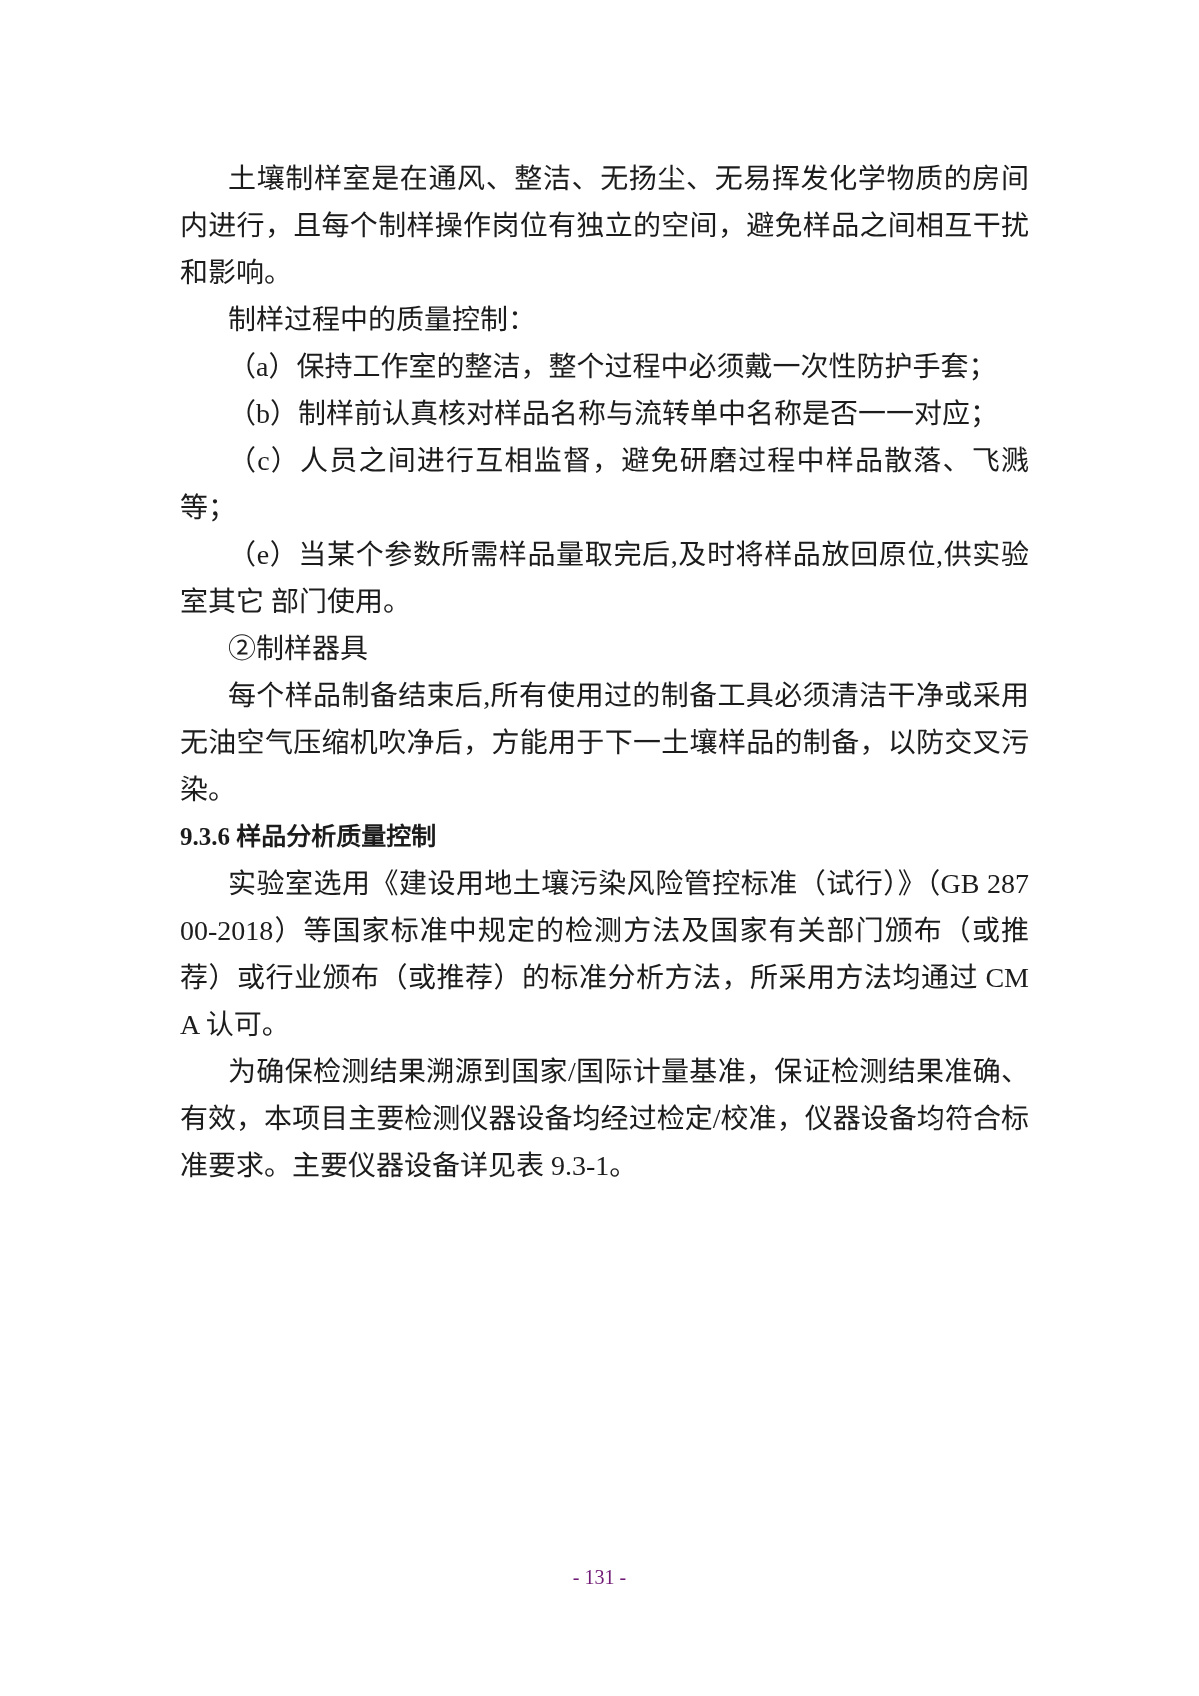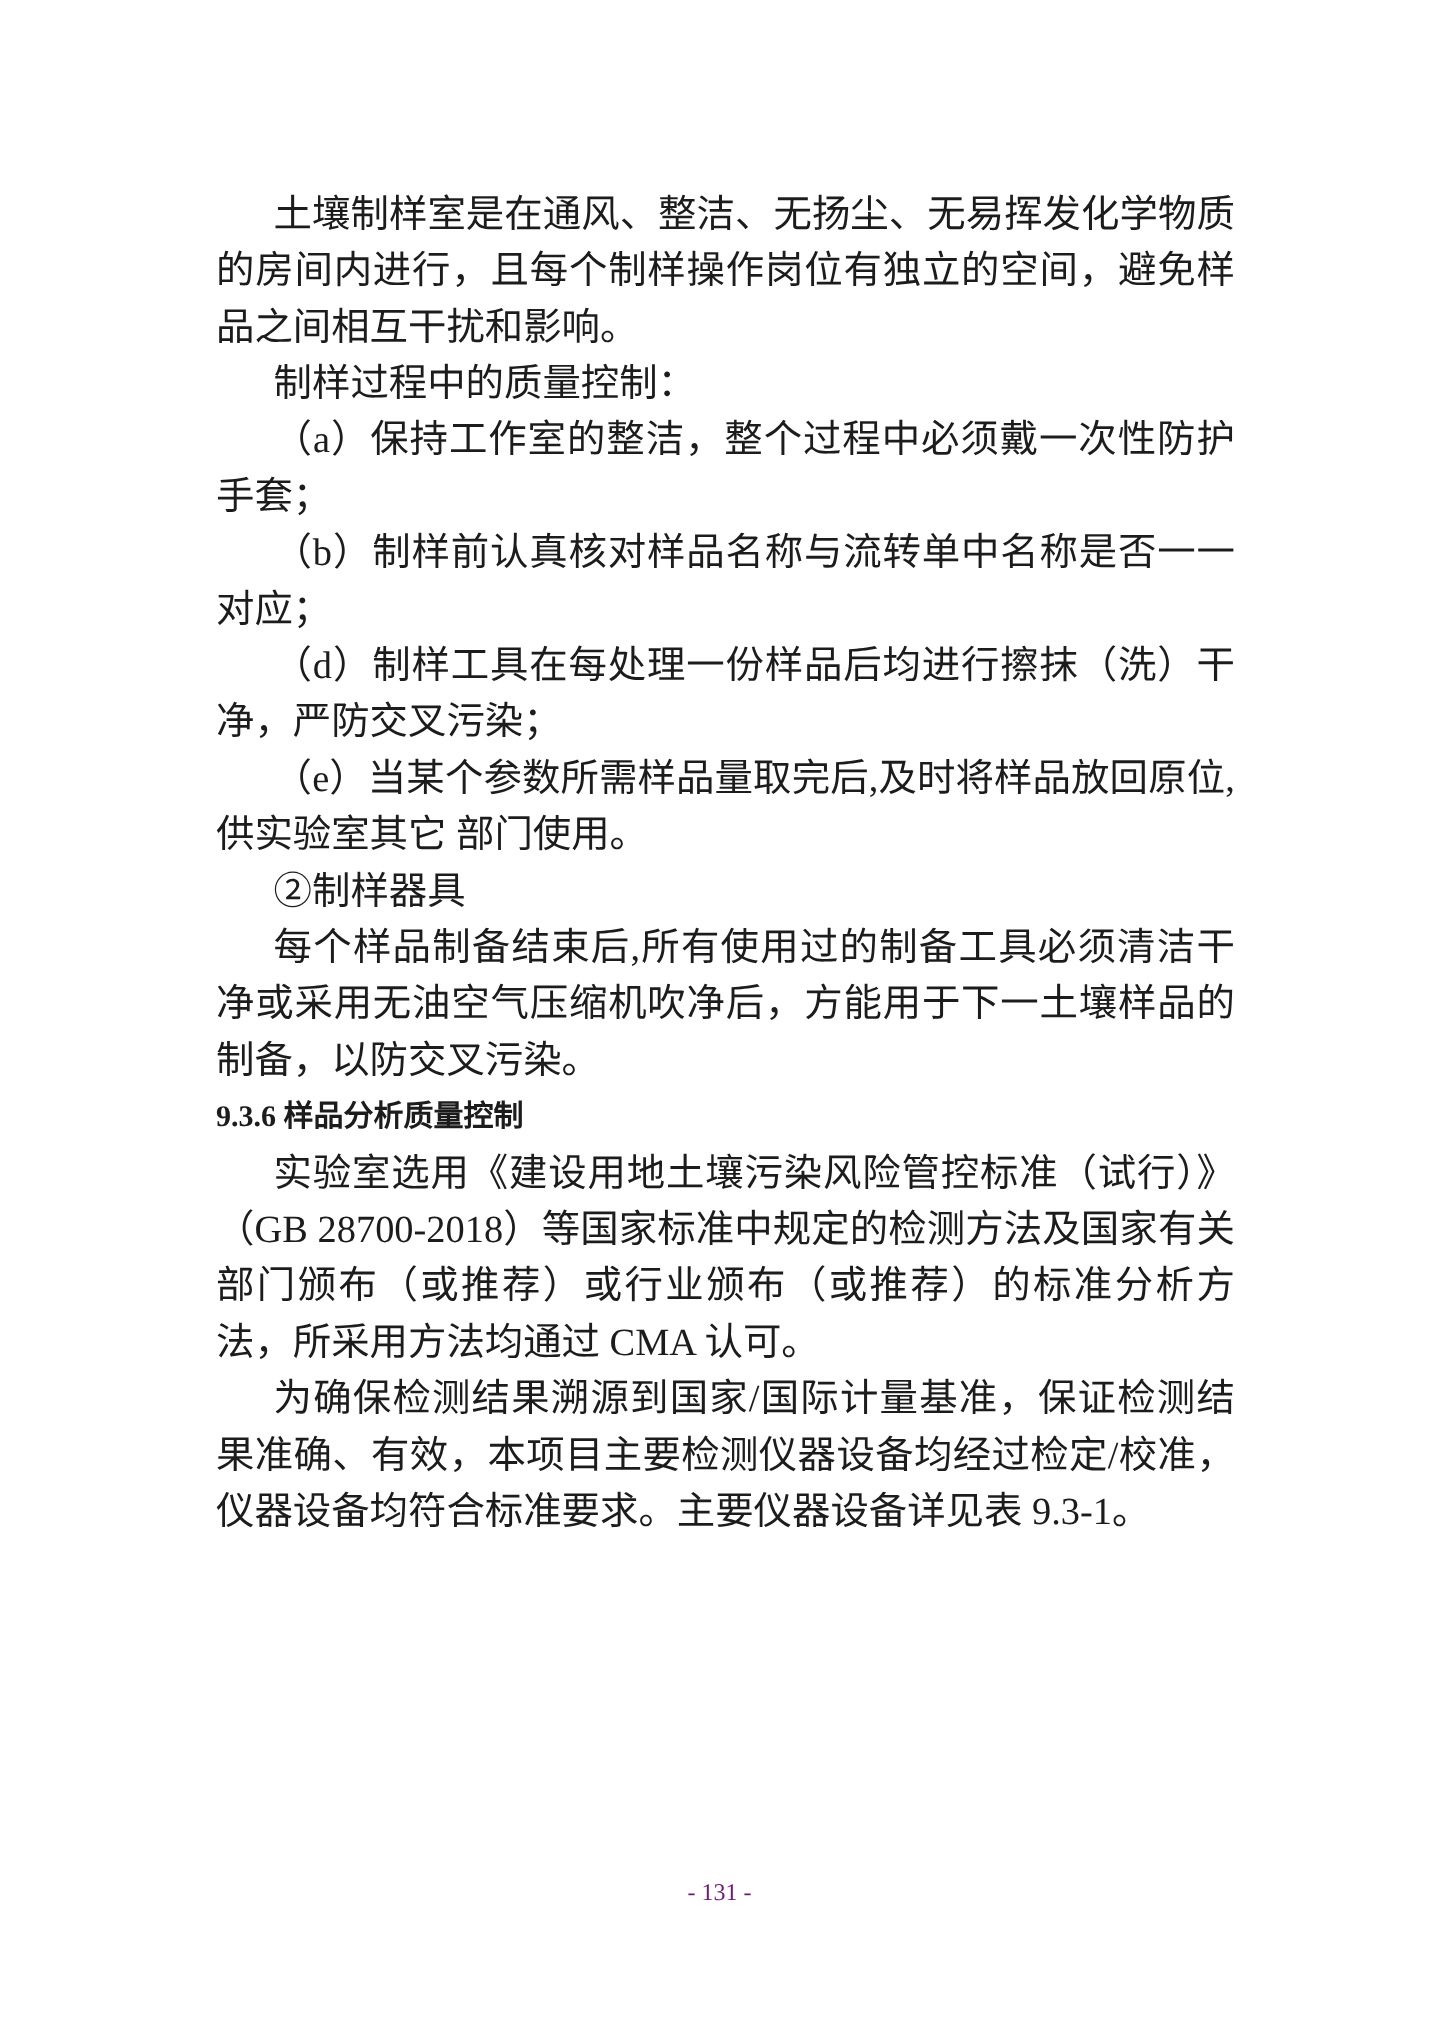--- a/index.html
+++ b/index.html
@@ -17,21 +17,21 @@
     color: #1c1c1c;
   }
   .content {
     position: absolute;
     left: 180px;
     top: 155px;
     width: 849px;
   }
   .content p {
     margin: 0;
-    font-size: 32px;
+    font-size: 28px;
     line-height: 47px;
     text-align: justify;
     text-justify: inter-character;
     word-break: break-all;
   }
   .indent {
     text-indent: 48px;
   }
   .bold {
     font-weight: bold;
@@ -55,21 +55,21 @@
 </style>
 </head>
 <body>
 
 <div class="page">
   <div class="content">
     <p class="indent">土壤制样室是在通风、整洁、无扬尘、无易挥发化学物质的房间内进行，且每个制样操作岗位有独立的空间，避免样品之间相互干扰和影响。</p>
     <p class="indent">制样过程中的质量控制：</p>
     <p class="indent">（a）保持工作室的整洁，整个过程中必须戴一次性防护手套；</p>
     <p class="indent">（b）制样前认真核对样品名称与流转单中名称是否一一对应；</p>
-    <p class="indent">（d）制样工具在每处理一份样品后均进行擦抹（洗）干净，严防交叉污染；</p>
+    <p class="indent">（c）人员之间进行互相监督，避免研磨过程中样品散落、飞溅等；</p>
     <p class="indent">（e）当某个参数所需样品量取完后,及时将样品放回原位,供实验室其它 部门使用。</p>
     <p class="indent">②制样器具</p>
     <p class="indent">每个样品制备结束后,所有使用过的制备工具必须清洁干净或采用无油空气压缩机吹净后，方能用于下一土壤样品的制备，以防交叉污染。</p>
     <p class="heading">9.3.6 样品分析质量控制</p>
     <p class="indent">实验室选用《建设用地土壤污染风险管控标准（试行）》（GB 28700-2018）等国家标准中规定的检测方法及国家有关部门颁布（或推荐）或行业颁布（或推荐）的标准分析方法，所采用方法均通过 CMA 认可。</p>
     <p class="indent">为确保检测结果溯源到国家/国际计量基准，保证检测结果准确、有效，本项目主要检测仪器设备均经过检定/校准，仪器设备均符合标准要求。主要仪器设备详见表 9.3-1。</p>
   </div>
   <div class="footer">- 131 -</div>
 </div>
 

